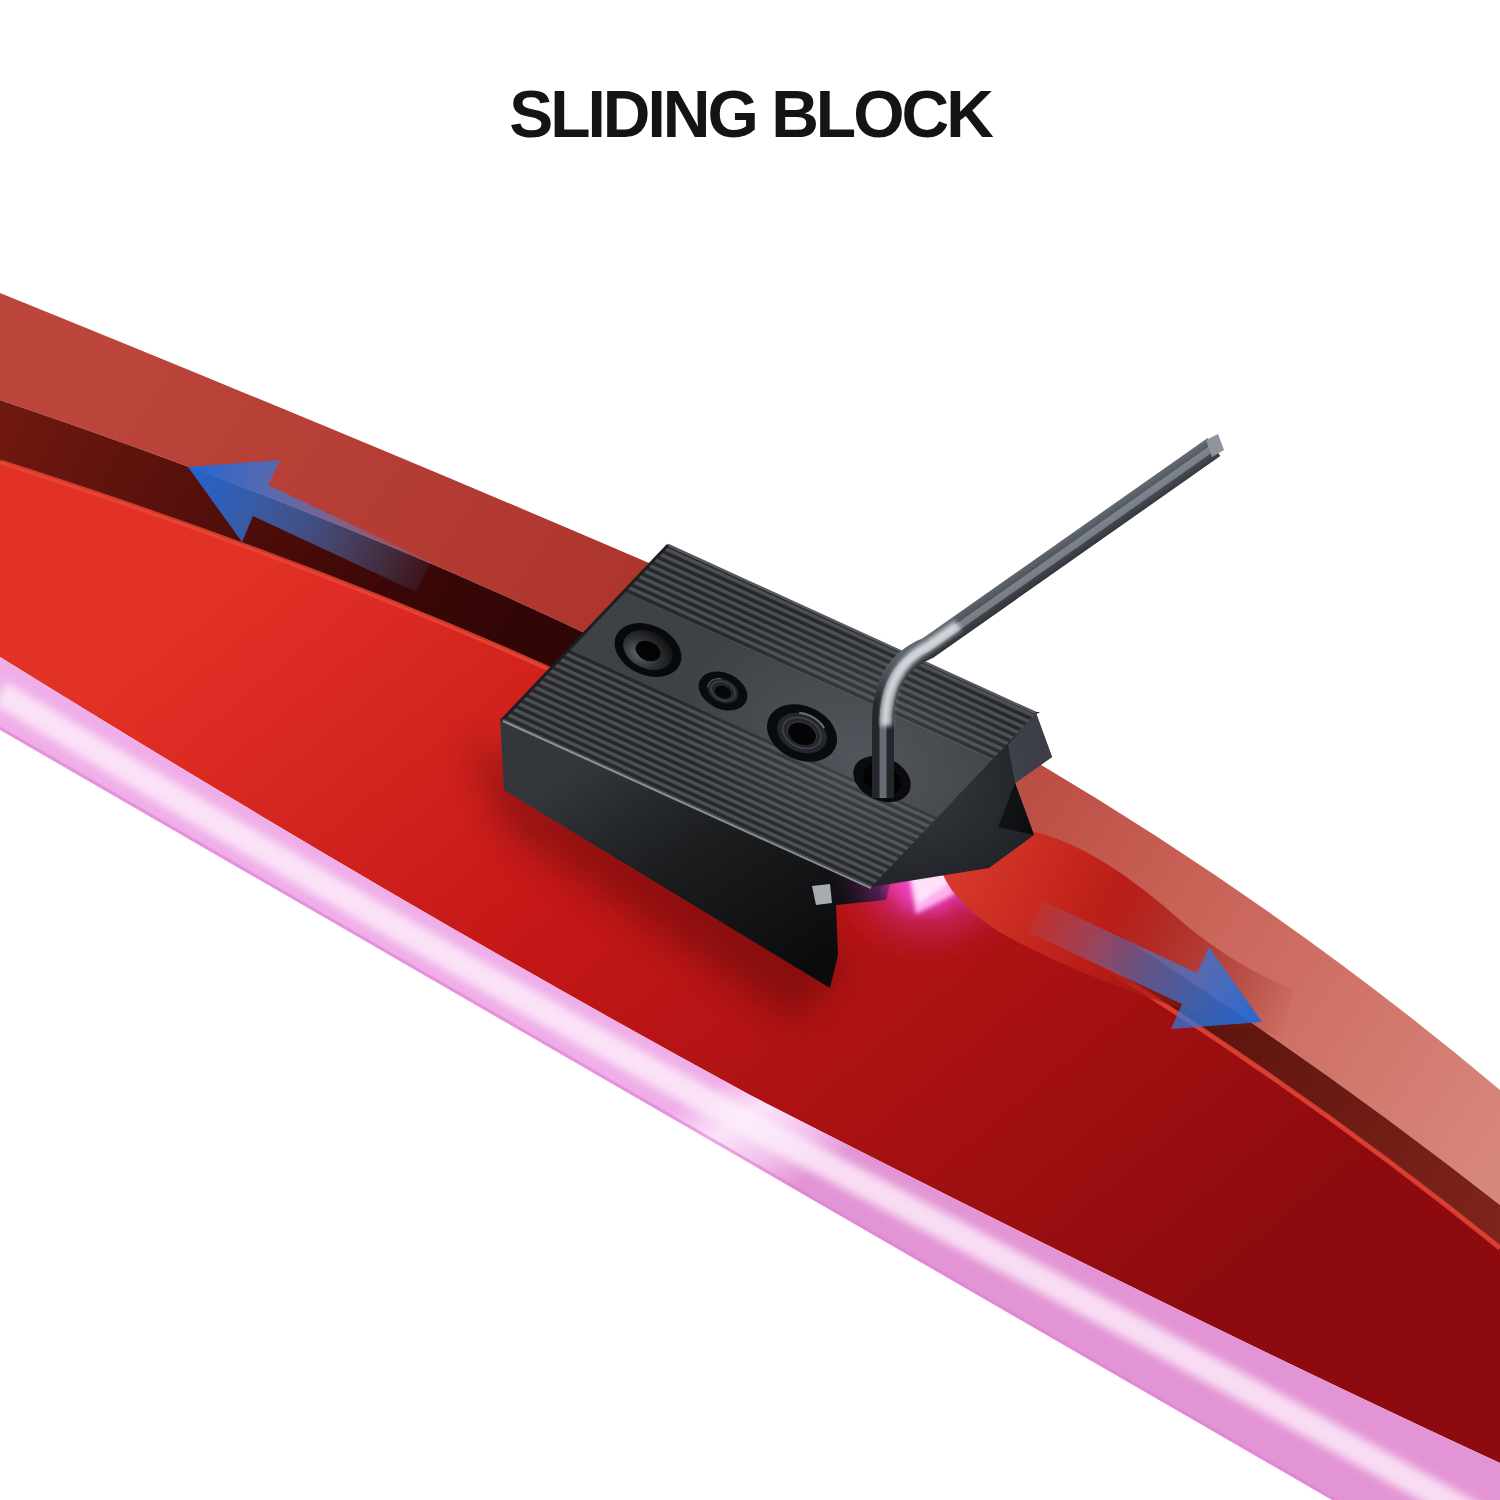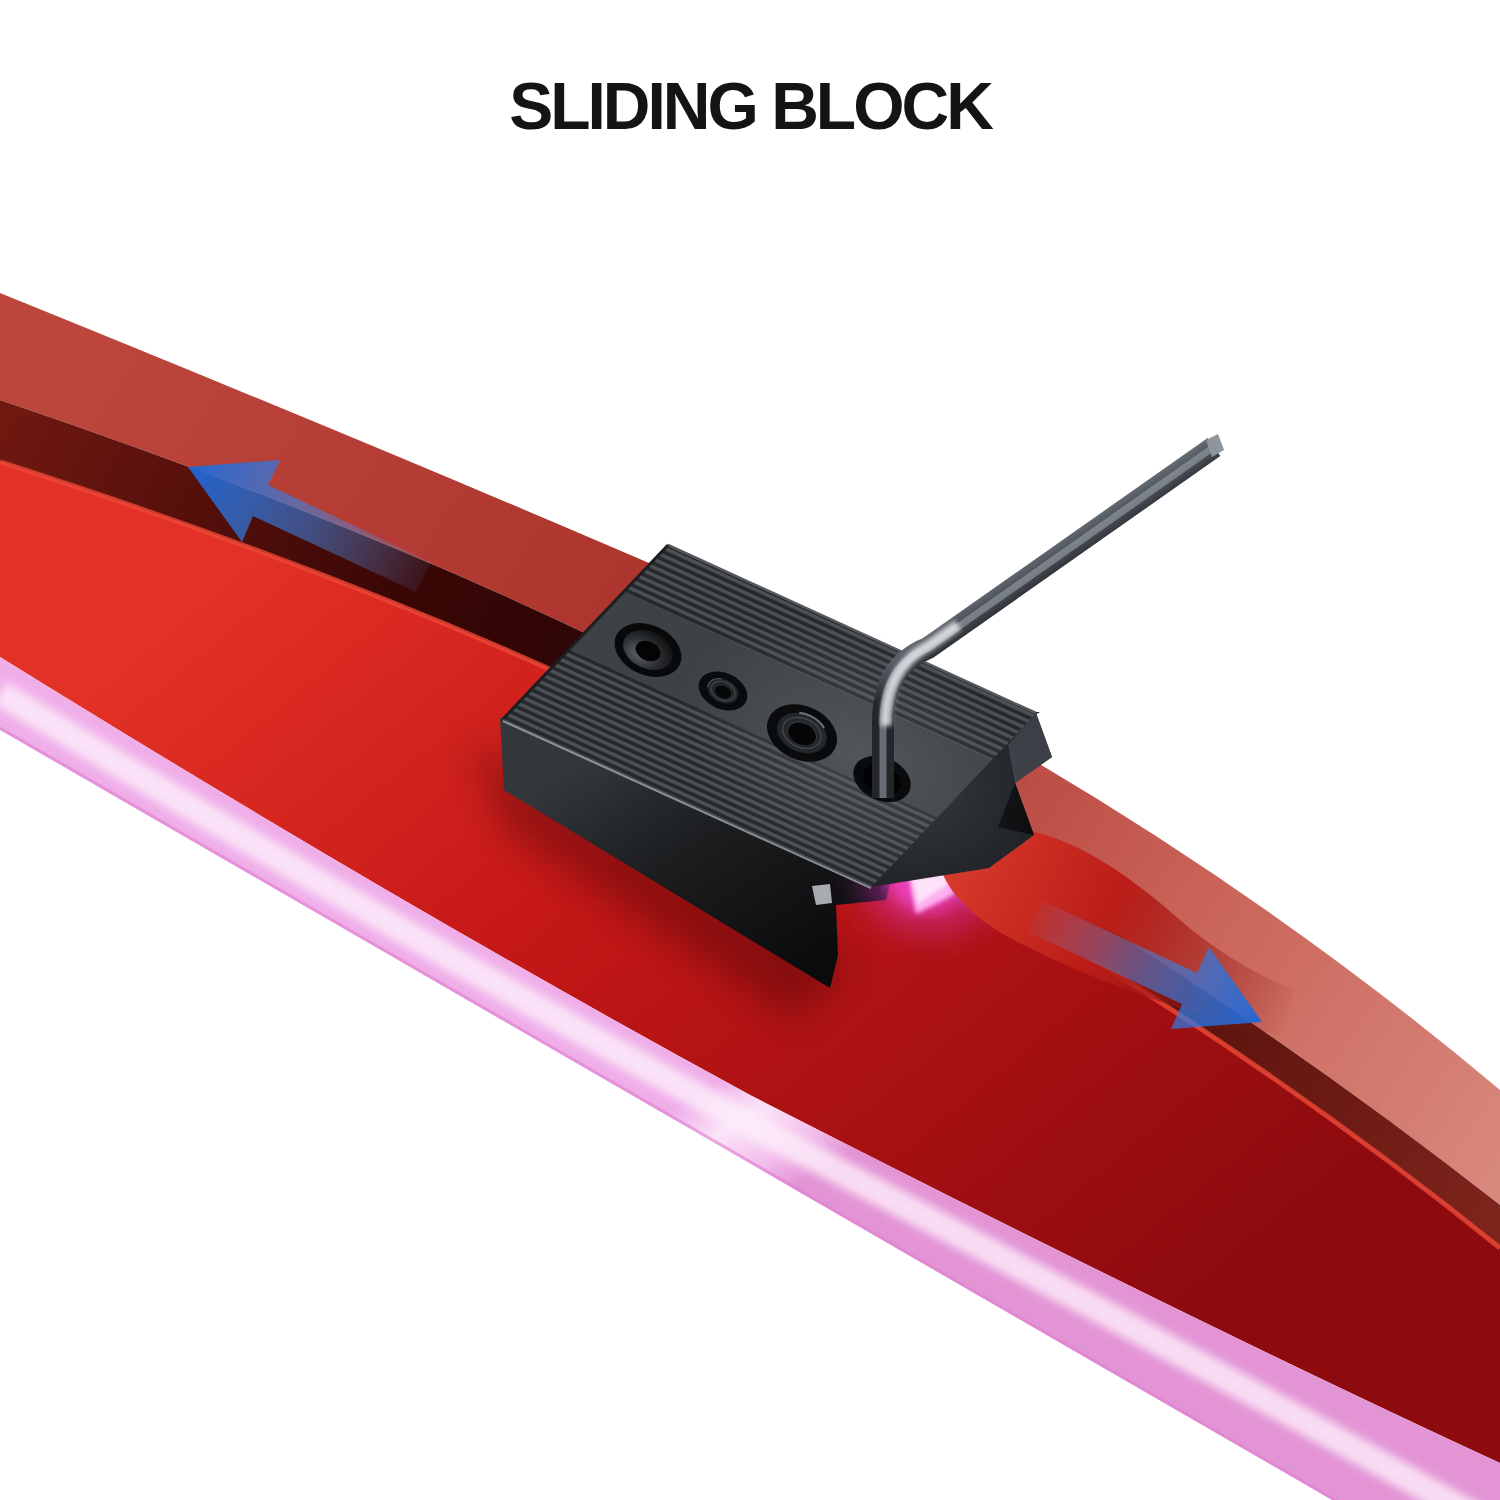--- a/index.html
+++ b/index.html
@@ -1,21 +1,21 @@
 <!DOCTYPE html>
 <html><head>
 <meta charset="utf-8">
 <style>
   html,body{margin:0;padding:0;background:#fff;}
   .canvas{
     position:relative;width:1500px;height:1500px;overflow:hidden;background:#fff;
     font-family:"Liberation Sans",sans-serif;
   }
   .title{
-    position:absolute;top:68px;left:0;width:100%;
+    position:absolute;top:76px;left:0;width:100%;
     text-align:center;font-size:66px;font-weight:700;letter-spacing:-3px;
     color:#141414;white-space:pre;
   }
   svg{position:absolute;left:0;top:0;}
 </style>
 </head>
 <body>
 
 <div class="canvas">
 

